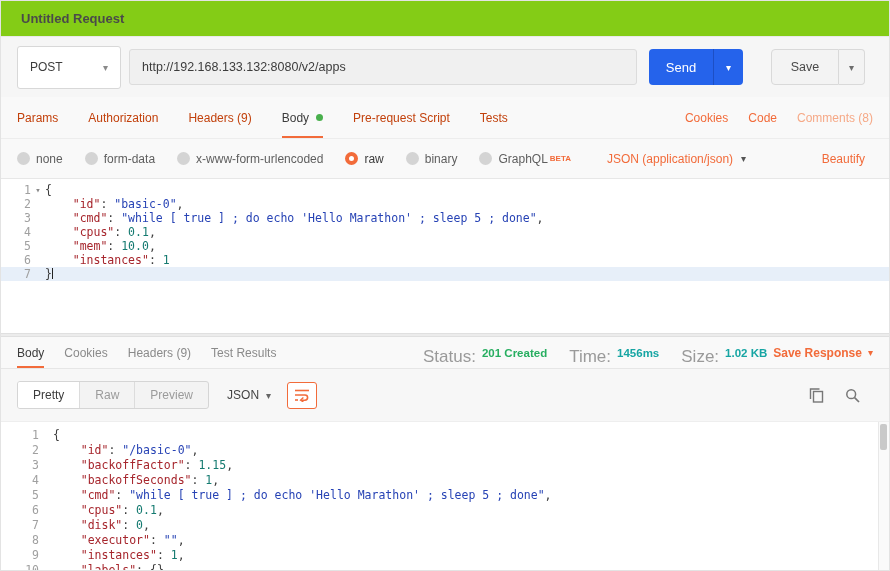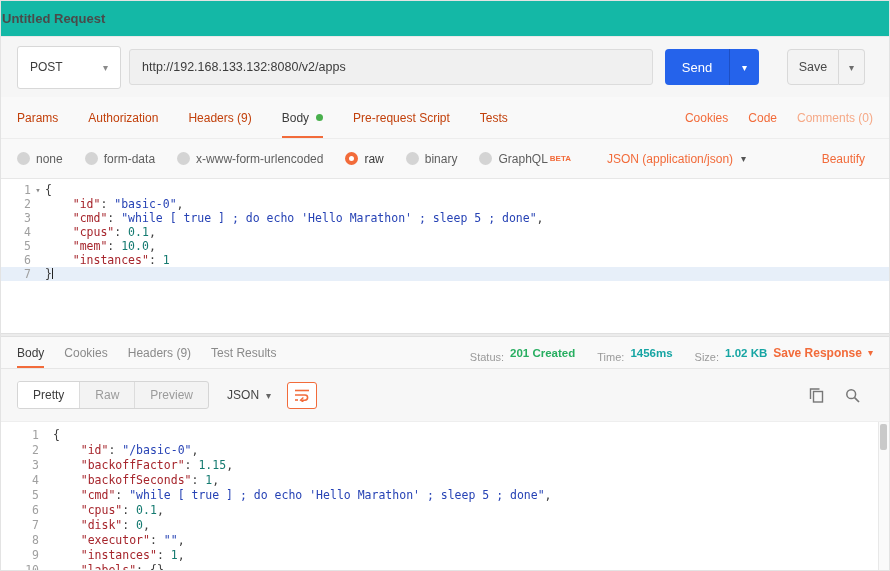--- a/index.html
+++ b/index.html
@@ -1,32 +1,32 @@
 <!DOCTYPE html>
 <html><head>
 <meta charset="utf-8">
 <style>
   * { box-sizing: border-box; margin: 0; padding: 0; }
   html,body { background:#ffffff; }
   body { font-family:"Liberation Sans", sans-serif; color:#3c3c3c; }
   .app { position:relative; width:890px; height:571px; background:#fff; overflow:hidden; border:1px solid #e3e3e3; }
 
   
-  .titlebar { height:36px; background:#14b8a6; border-bottom:1px solid #e9e9e9; display:flex; align-items:center; padding:0 1px; }
+  .titlebar { height:36px; background:#84cc16; border-bottom:1px solid #e9e9e9; display:flex; align-items:center; padding:0 20px; }
   .titlebar .title { font-size:13px; font-weight:bold; color:#4a4a4a; }
 
   
   .reqbar { height:60px; background:#f6f6f6; display:flex; align-items:center; padding:0 24px 0 16px; }
   .method-select { width:104px; height:43px; background:#fff; border:1px solid #d8d8d8; border-radius:3px; display:flex; align-items:center; justify-content:space-between; padding:0 12px; font-size:12px; color:#3c3c3c; cursor:pointer; }
   .method-select .caret { color:#8a8a8a; font-size:10px; }
   .url-input { flex:1; height:36px; margin-left:8px; background:#f0f0f0; border:1px solid #dcdcdc; border-radius:3px; padding:0 12px; font-size:12.5px; color:#3c3c3c; font-family:"Liberation Sans", sans-serif; outline:none; }
   .btn-group { display:flex; margin-left:12px; }
   .send-btn { width:64px; height:36px; background:#2563eb; color:#fff; border:none; border-radius:4px 0 0 4px; font-size:13px; cursor:pointer; font-family:"Liberation Sans", sans-serif; }
   .send-caret { width:30px; height:36px; background:#2563eb; color:#fff; border:none; border-left:1px solid #1d4fc4; border-radius:0 4px 4px 0; font-size:10px; cursor:pointer; }
-  .save-btn { width:52px; height:36px; background:#f3f3f3; color:#4a4a4a; border:1px solid #d9d9d9; border-radius:4px 0 0 4px; font-size:12.5px; cursor:pointer; font-family:"Liberation Sans", sans-serif; }
+  .save-btn { width:68px; height:36px; background:#f3f3f3; color:#4a4a4a; border:1px solid #d9d9d9; border-radius:4px 0 0 4px; font-size:12.5px; cursor:pointer; font-family:"Liberation Sans", sans-serif; }
   .save-caret { width:26px; height:36px; background:#f3f3f3; color:#6d6d6d; border:1px solid #d9d9d9; border-left:none; border-radius:0 4px 4px 0; font-size:10px; cursor:pointer; }
   .gap16 { width:16px; }
 
   
   .tabs-row { height:42px; background:#f9f9f9; border-bottom:1px solid #ededed; display:flex; align-items:stretch; padding:0 16px; }
   .tab { position:relative; display:flex; align-items:center; margin-right:30px; font-size:12px; color:#c2410c; cursor:pointer; }
   .tab.active { color:#3c3c3c; }
   .tab.active::after { content:""; position:absolute; left:0; right:0; bottom:0; height:2px; background:#f26b3a; }
   .tab .dot { width:7px; height:7px; border-radius:50%; background:#49b04d; margin-left:7px; }
   .tabs-right { margin-left:auto; display:flex; align-items:center; gap:20px; }
@@ -66,21 +66,21 @@
 
   
   .splitter { height:4px; background:#ececec; border-top:1px solid #e0e0e0; border-bottom:1px solid #e0e0e0; cursor:row-resize; }
 
   
   .resp-meta { height:32px; background:#f9f9f9; border-bottom:1px solid #e6e6e6; display:flex; align-items:stretch; padding:0 16px; }
   .rtab { position:relative; display:flex; align-items:center; margin-right:20px; font-size:12px; color:#8a8a8a; cursor:pointer; }
   .rtab.active { color:#3c3c3c; }
   .rtab.active::after { content:""; position:absolute; left:0; right:0; bottom:0; height:2px; background:#f26b3a; }
   .resp-status { margin-left:auto; display:flex; align-items:center; gap:6px; }
-  .mlabel { font-size:11px; color:#9a9a9a;margin-top:9px; }
+  .mlabel { font-size:17px; color:#9a9a9a;margin-top:9px; }
   .mval { font-size:11.5px; font-weight:bold; }
   .mval.green { color:#27ae60; }
   .mval.teal { color:#16a5a3; }
   .mgap { width:10px; }
   .save-response { display:flex; align-items:center; cursor:pointer; }
   .save-response .txt { font-size:12px; color:#f26b3a; font-weight:bold; }
   .save-response .caret { font-size:10px; color:#f26b3a; margin-left:6px; }
 
   
   .resp-toolbar { height:52px; background:#f7f7f7; display:flex; align-items:center; padding:0 28px 0 16px; }
@@ -132,21 +132,21 @@
     <div class="tab">Headers (9)</div>
     <div class="tab active">
       <span>Body</span>
       <span class="dot"></span>
     </div>
     <div class="tab">Pre-request Script</div>
     <div class="tab">Tests</div>
     <div class="tabs-right">
       <span class="lnk">Cookies</span>
       <span class="lnk">Code</span>
-      <span class="lnk muted">Comments (0)</span>
+      <span class="lnk muted">Comments (8)</span>
     </div>
   </div>
 
   <div class="radio-row">
     <div class="radio-opt">
       <span class="radio-circle"></span>
       <span class="olabel">none</span>
     </div>
     <div class="radio-opt">
       <span class="radio-circle"></span>

